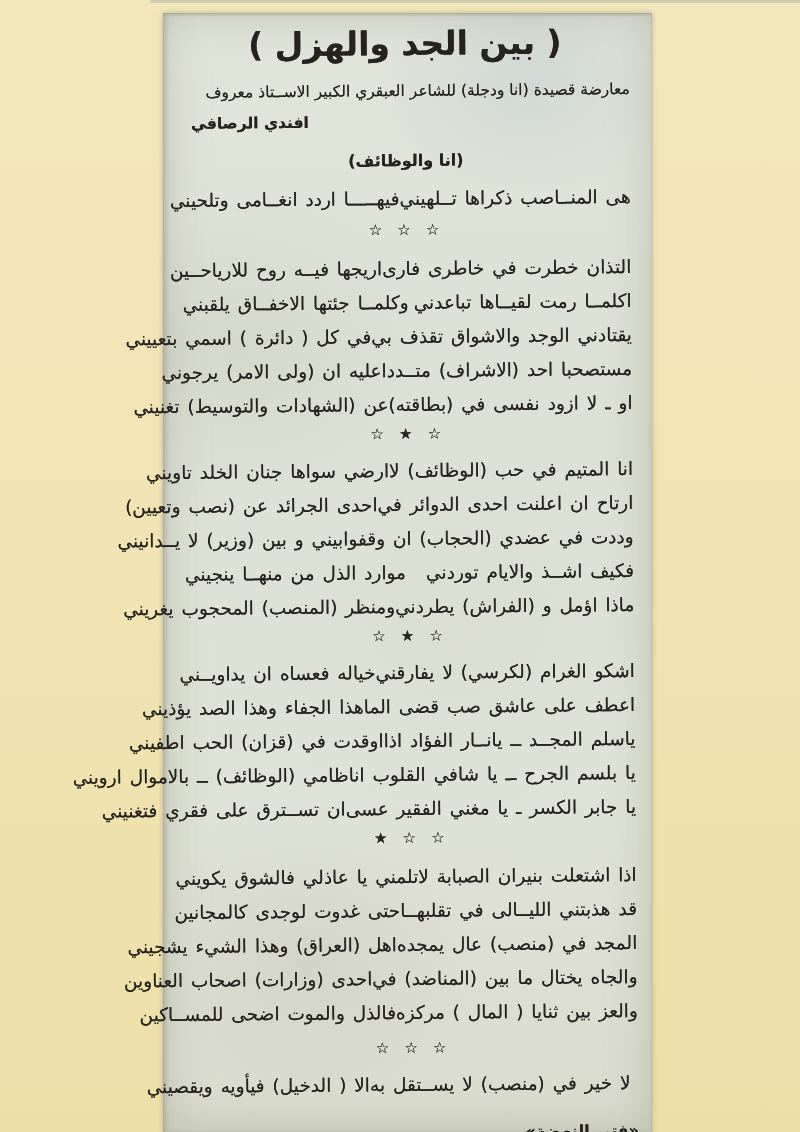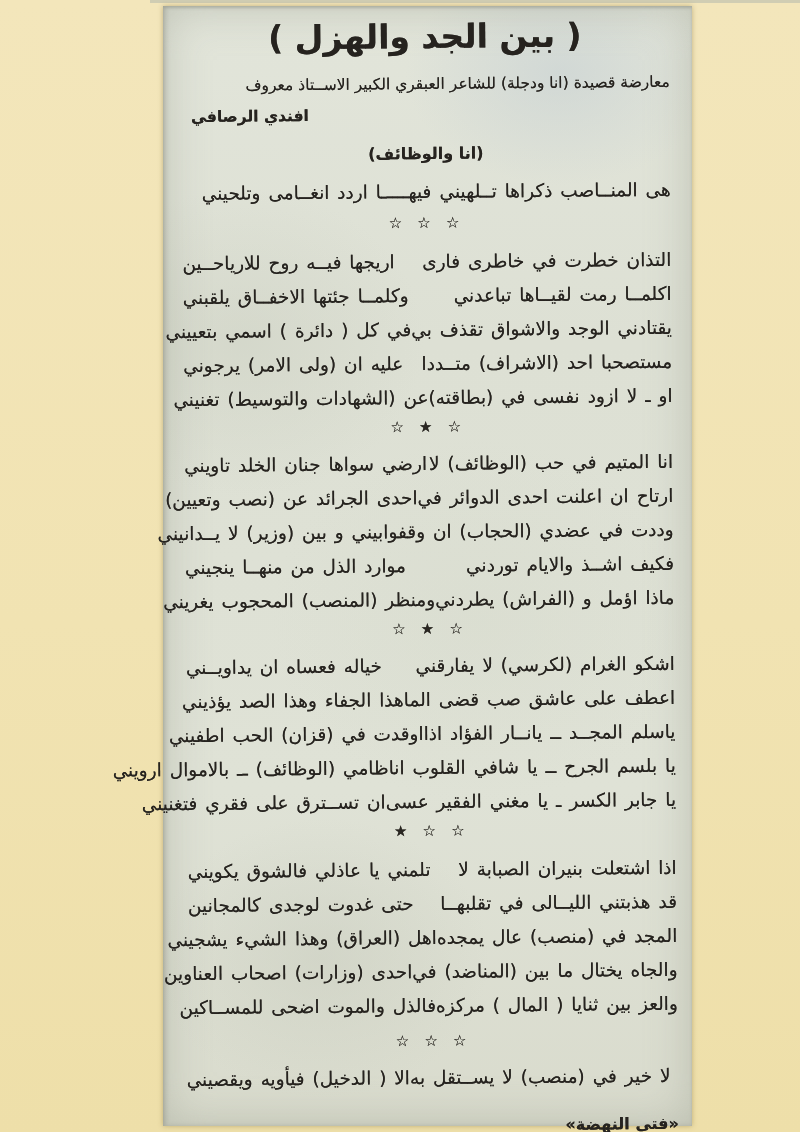--- a/index.html
+++ b/index.html
@@ -6,21 +6,21 @@
   body{
     width:800px;height:1132px;position:relative;overflow:hidden;
     background:linear-gradient(180deg,#f3e6bb 0%,#f1e3b2 55%,#eedfa9 100%);
     font-family:"DejaVu Sans",sans-serif;
   }
   .scan-top-strip{
     position:absolute;left:150px;top:0;width:650px;height:3px;
     background:#b9bcae;opacity:.6;
   }
   .paper{
-    position:absolute;left:163px;top:6px;width:529px;height:1120px;
+    position:absolute;left:163px;top:13px;width:489px;height:1120px;
     background-color:#dee1d6;
     background-image:
       radial-gradient(ellipse 220px 160px at 75% 6%, rgba(196,206,210,.55), transparent 70%),
       radial-gradient(ellipse 260px 220px at 15% 30%, rgba(202,206,192,.45), transparent 70%),
       radial-gradient(ellipse 300px 260px at 60% 55%, rgba(213,217,203,.40), transparent 70%),
       radial-gradient(ellipse 240px 200px at 30% 85%, rgba(198,202,188,.45), transparent 70%),
       linear-gradient(180deg,#e2e5da 0%,#dde0d4 30%,#dfe2d6 70%,#d9dbcd 100%);
     box-shadow:
       inset 0 0 45px rgba(148,152,138,.45),
       inset 3px 0 4px rgba(110,112,100,.28),

